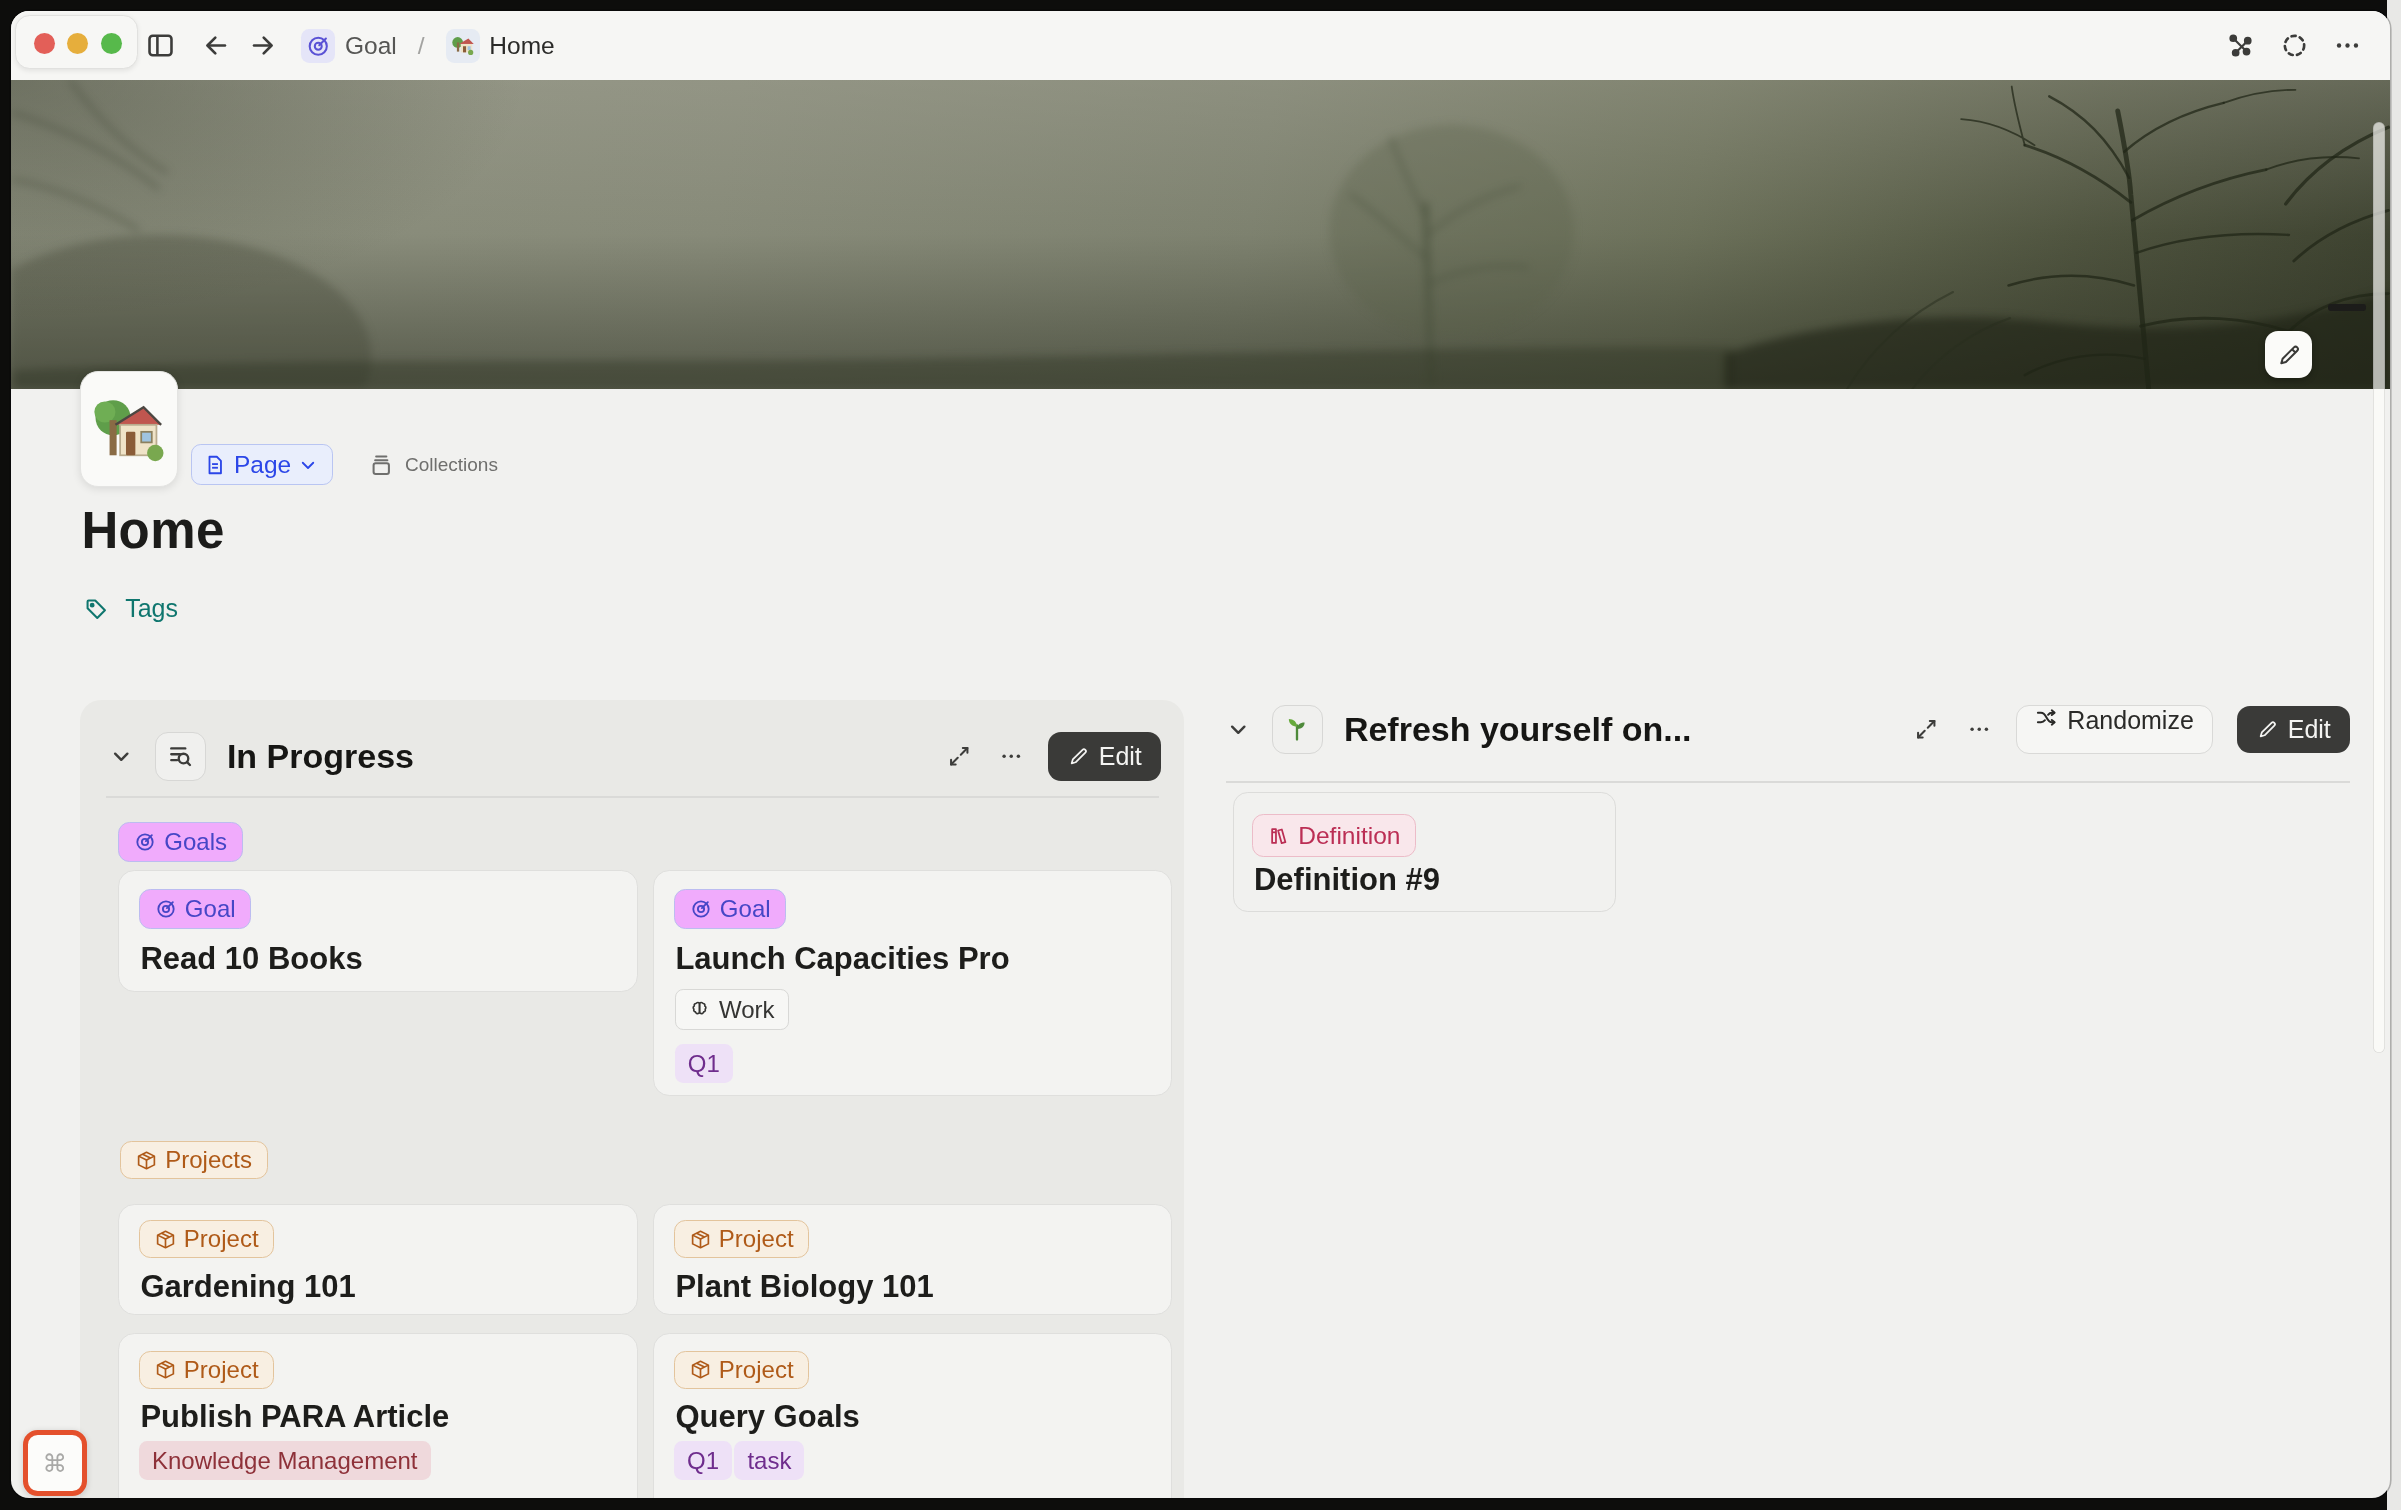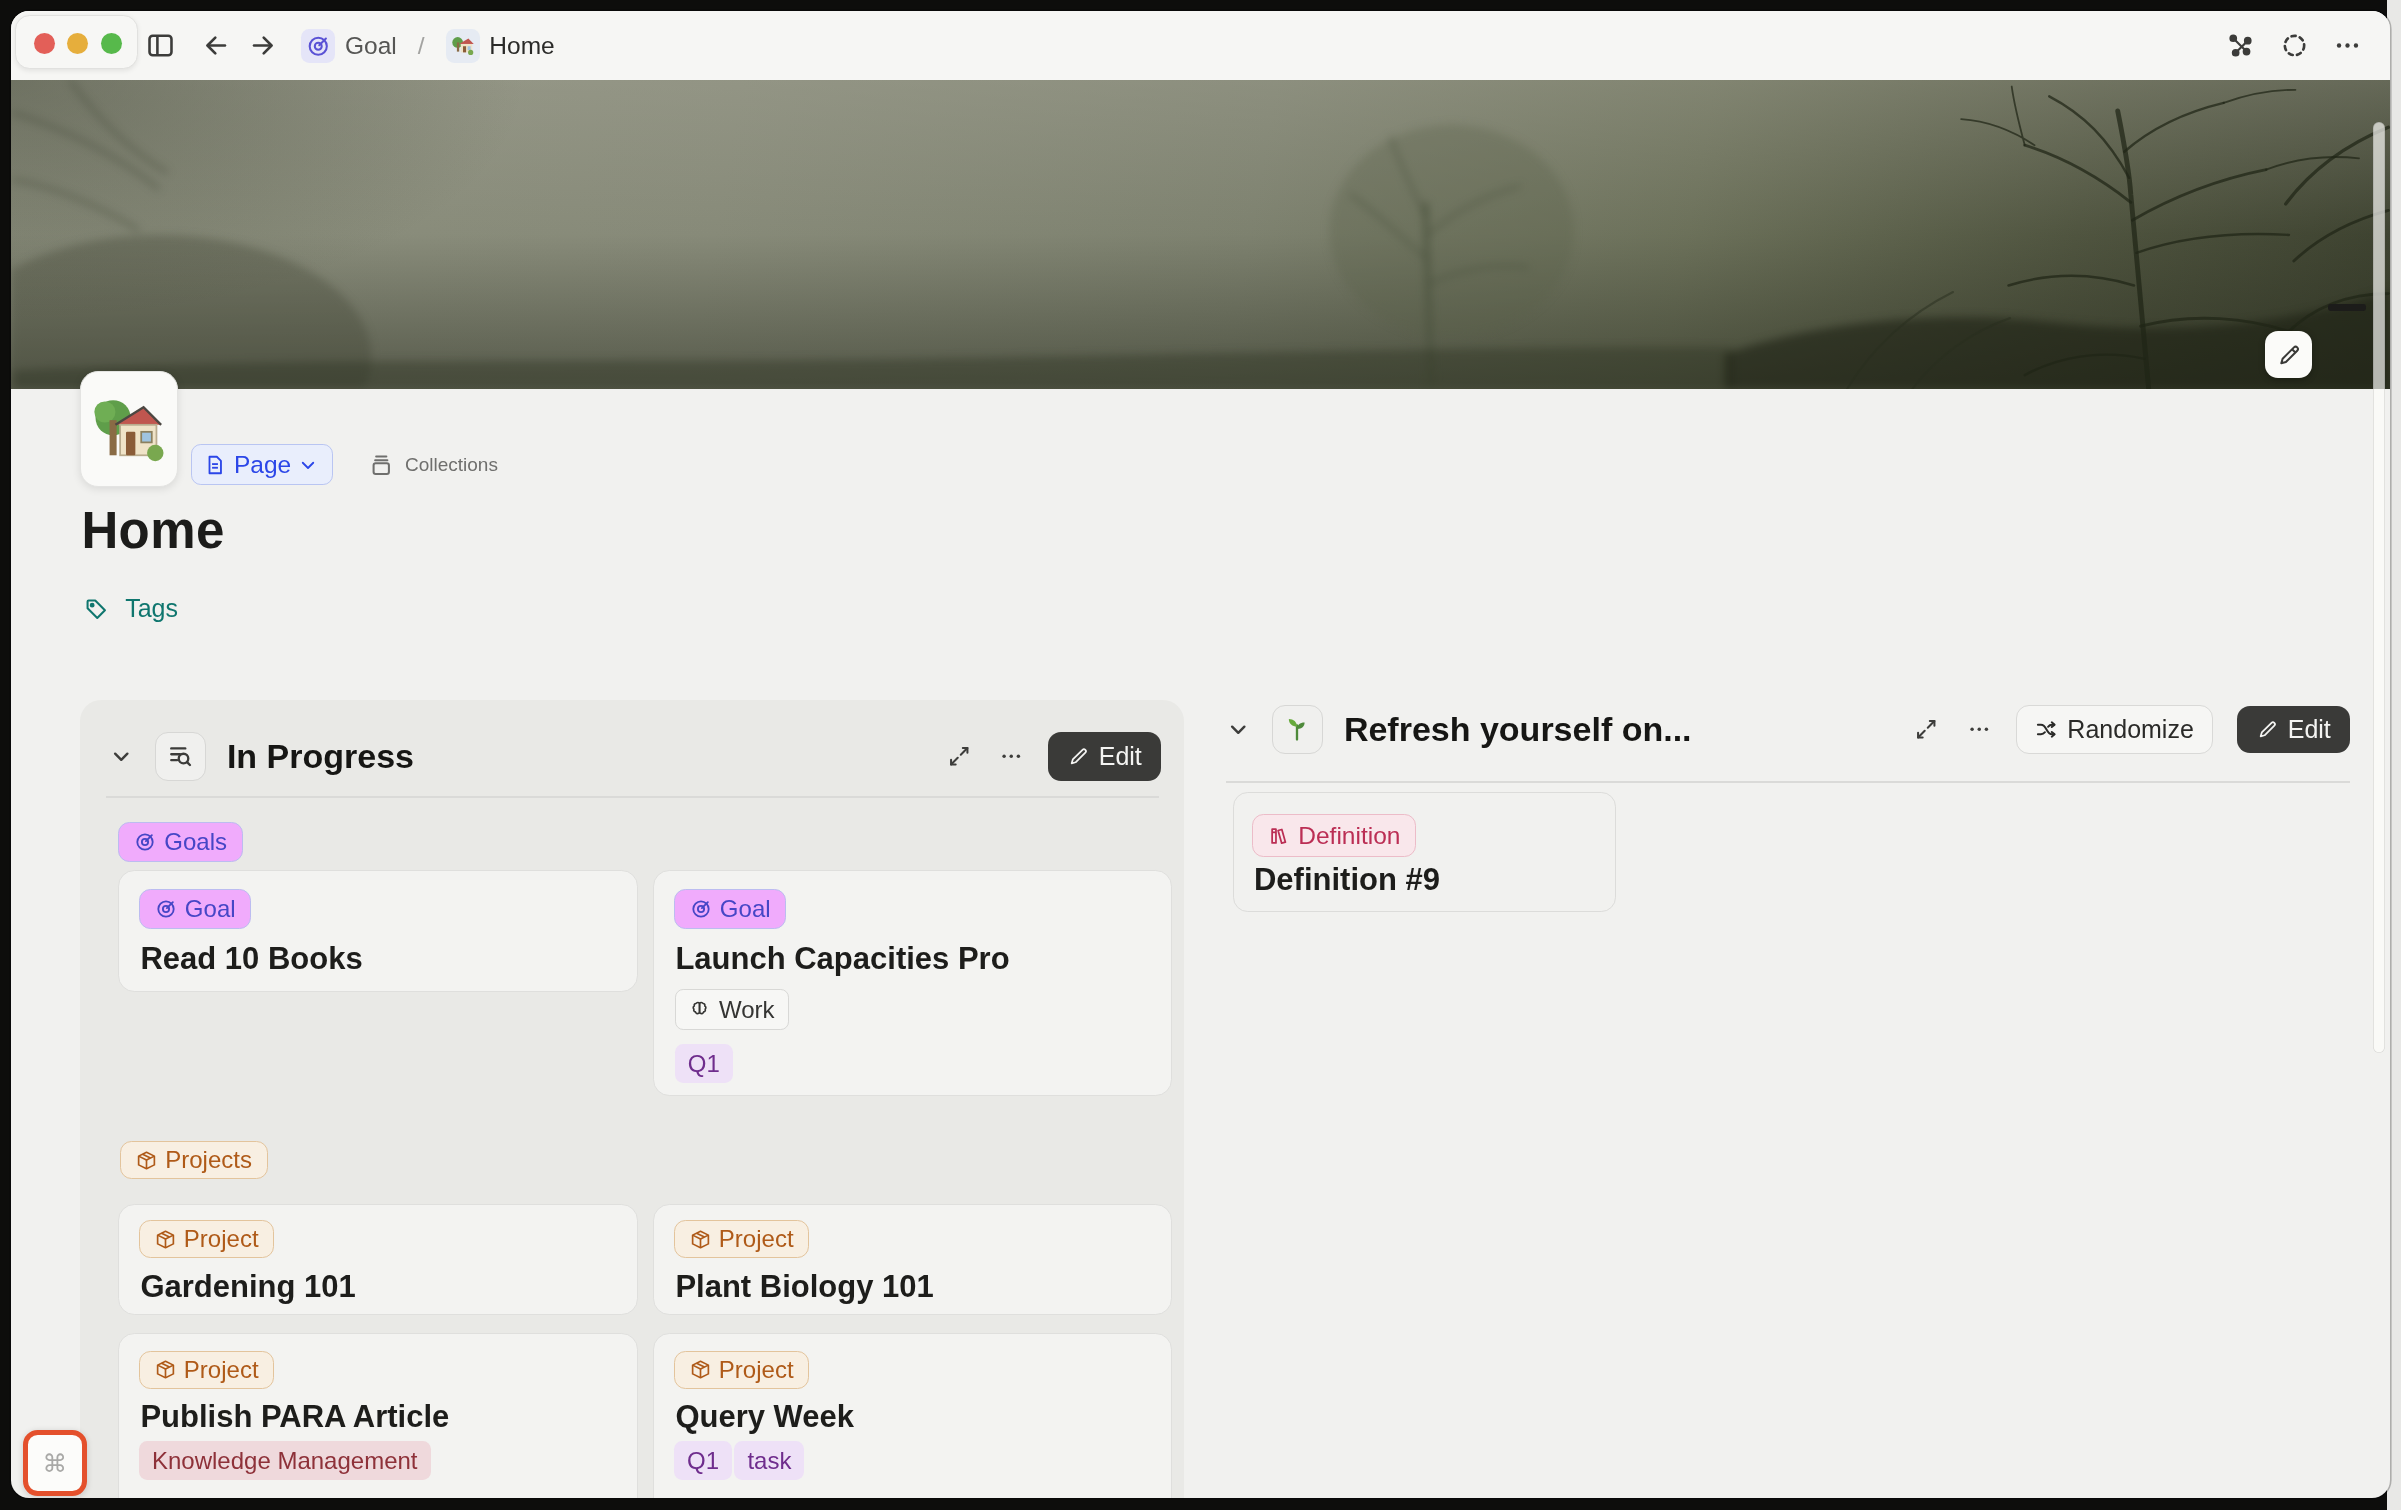--- a/index.html
+++ b/index.html
@@ -54,21 +54,21 @@
   .sec-head{position:absolute;left:29px;right:23px;top:29px;height:54px;display:flex;align-items:center;}
   .chev{color:#3d3d3b;margin-right:21px;cursor:pointer;display:flex;}
   .iconbox{width:49px;height:47px;background:#f0f0ee;border:1.6px solid #d7d7d5;border-radius:13px;
     display:flex;align-items:center;justify-content:center;color:#3c3c3a;cursor:pointer;}
   .sec-title{font-size:34px;font-weight:700;color:#161614;margin-left:21px;white-space:nowrap;}
   .head-spacer{flex:1;}
   .mini-icon{color:#3d3d3b;cursor:pointer;display:flex;margin-left:28px;}
   .btn-dark{height:49px;padding:0 19.6px;background:#3a3a38;color:#f4f4f2;border-radius:13px;
     display:flex;align-items:center;gap:9.8px;font-size:25px;cursor:pointer;margin-left:24.5px;}
   .btn-light{height:47px;padding:0 18px;background:#f6f6f4;color:#2a2a28;border:1.6px solid #d9d9d7;border-radius:13px;
-    display:flex;align-items:center;gap:9.8px;font-size:25px;cursor:pointer;margin-left:24.5px;}
+    display:flex;gap:9.8px;font-size:25px;cursor:pointer;margin-left:24.5px;}
   .divider{position:absolute;height:1.6px;background:#dadad8;}
   .badge{display:inline-flex;align-items:center;gap:8.2px;height:38px;padding:0 14.7px;border-radius:11.4px;
     font-size:24px;border:1.6px solid;}
   .b-purple{background:#f0abfc;border-color:#bcbcf0;color:#4646c6;}
   .b-orange{background:#f8efe2;border-color:#e3c49c;color:#af5a18;}
   .b-pink{background:#f9e7eb;border-color:#ecbcc8;color:#bb2e54;height:41px;font-size:24.5px;}
   .card{position:absolute;background:#f3f3f1;border:1.6px solid #dfdfdd;border-radius:16.3px;cursor:pointer;}
   .card .badge{position:absolute;left:19.6px;top:18px;}
   .card-title{position:absolute;left:21px;font-size:31px;font-weight:700;color:#1d1d1b;white-space:nowrap;}
   .chip{display:inline-flex;align-items:center;gap:8.2px;height:39px;padding:0 13px;border-radius:8.2px;font-size:24px;}
@@ -398,21 +398,21 @@
       <div class="card" style="left:573px;top:633px;width:517px;height:191px">
         <span class="badge b-orange" style="top:16.3px;height:36px">
           <svg width="21" height="21" viewBox="0 0 24 24" fill="none" stroke="currentColor" stroke-width="1.9" stroke-linejoin="round">
               <path d="M12 2.6 L21 7 V17 L12 21.4 L3 17 V7 Z"></path>
               <path d="M3 7 L12 11.4 L21 7"></path>
               <line x1="12" y1="11.4" x2="12" y2="21.4"></line>
               <line x1="7.5" y1="4.8" x2="16.5" y2="9.2"></line>
             </svg>
           <span>Project</span>
         </span>
-        <div class="card-title" style="top:65px">Query Week</div>
+        <div class="card-title" style="top:65px">Query Goals</div>
         <span class="chip chip-purple abs" style="left:19.6px;top:107px">
           <span>Q1</span>
         </span>
         <span class="chip chip-purple abs" style="left:80px;top:107px">
           <span>task</span>
         </span>
       </div>
     </div>
 
     <div class="abs" id="refresh-head">

